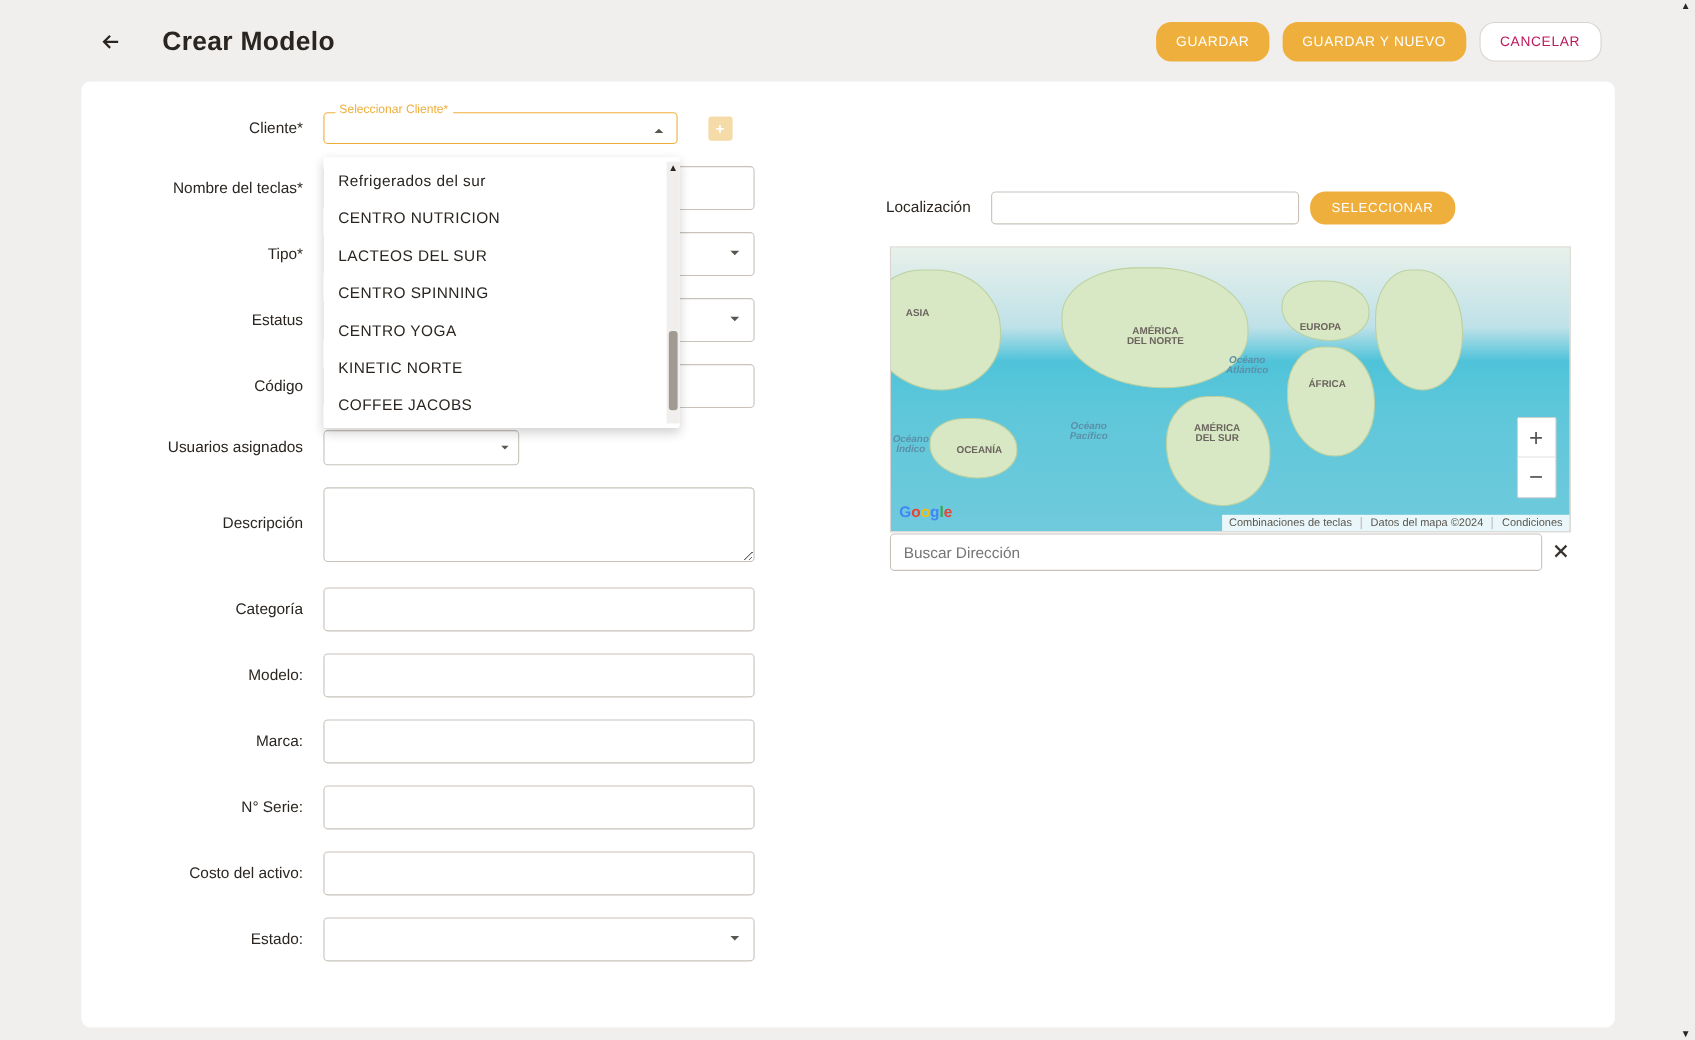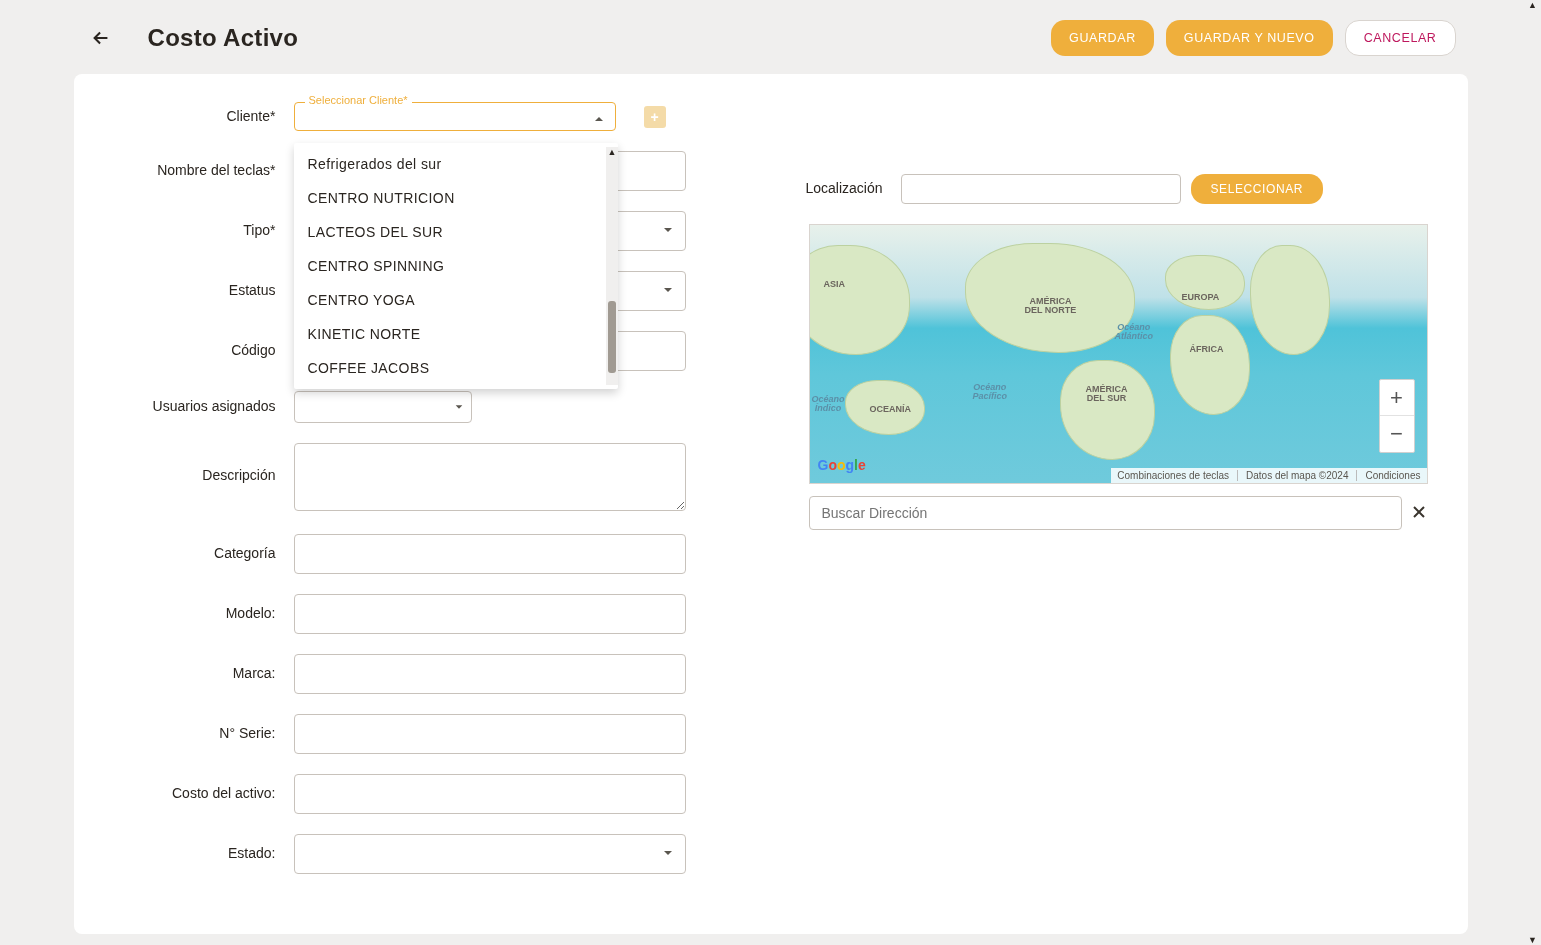--- a/index.html
+++ b/index.html
@@ -36,21 +36,21 @@
 .land{position:absolute;background:#d9e8c4;border:1px solid #bcd1a0;border-radius:40% 50% 45% 55%}
 .maplabel{position:absolute;font-size:9px;color:#6b655e;text-align:center;line-height:1.05;font-weight:600}
 .zoom{position:absolute;right:12px;bottom:30px;width:36px;background:#fff;border:1px solid #d0d0d0;border-radius:2px}
 .zoom div{height:36px;display:flex;align-items:center;justify-content:center;font-size:22px;color:#555;cursor:pointer}
 .zoom div:first-child{border-bottom:1px solid #e2e2e2}
 .mapfoot{position:absolute;bottom:0;right:0;background:rgba(255,255,255,.85);font-size:10px;padding:2px 6px;display:flex;gap:8px;color:#5a564f}
 .mapfoot span{border-right:1px solid #bbb;padding-right:8px}
 .mapfoot span:last-child{border:none;padding-right:0}
 .glogo{position:absolute;left:8px;bottom:10px;font-size:14px;font-weight:600}
 .glogo i{font-style:normal}
-.searchrow{display:flex;align-items:center;gap:8px;margin-top:12px}
+.searchrow{display:flex;align-items:center;gap:8px;margin-top:1px}
 .searchrow input{flex:1;height:34px;border:1px solid #c8c2bb;border-radius:4px;padding:0 12px;font-size:14px}
 .closex{color:#3a352e;cursor:pointer}
 .vscroll{position:fixed;right:0;top:0;width:16px;height:100%;background:#f0efee}
 .vscroll .up{position:absolute;top:0;left:3px;font-size:9px}
 .vscroll .dn{position:absolute;bottom:0;left:3px;font-size:9px}
 </style>
 </head>
 <body>
 
 <div class="vscroll">
@@ -58,21 +58,21 @@
     <span class="dn">▼</span>
   </div>
 
 <div class="app">
   <div class="header">
     <div class="back">
       <svg viewBox="0 0 24 24" width="22" height="22" fill="none" stroke="#2a2520" stroke-width="2.2">
           <path d="M19 12H5M11 18l-6-6 6-6"></path>
         </svg>
     </div>
-    <div class="title">Costo Activo</div>
+    <div class="title">Crear Modelo</div>
     <div class="actions">
       <button class="btn btn-primary">GUARDAR</button>
       <button class="btn btn-primary">GUARDAR Y NUEVO</button>
       <button class="btn btn-cancel">CANCELAR</button>
     </div>
   </div>
 
   <div class="card">
     <div class="col">
 

